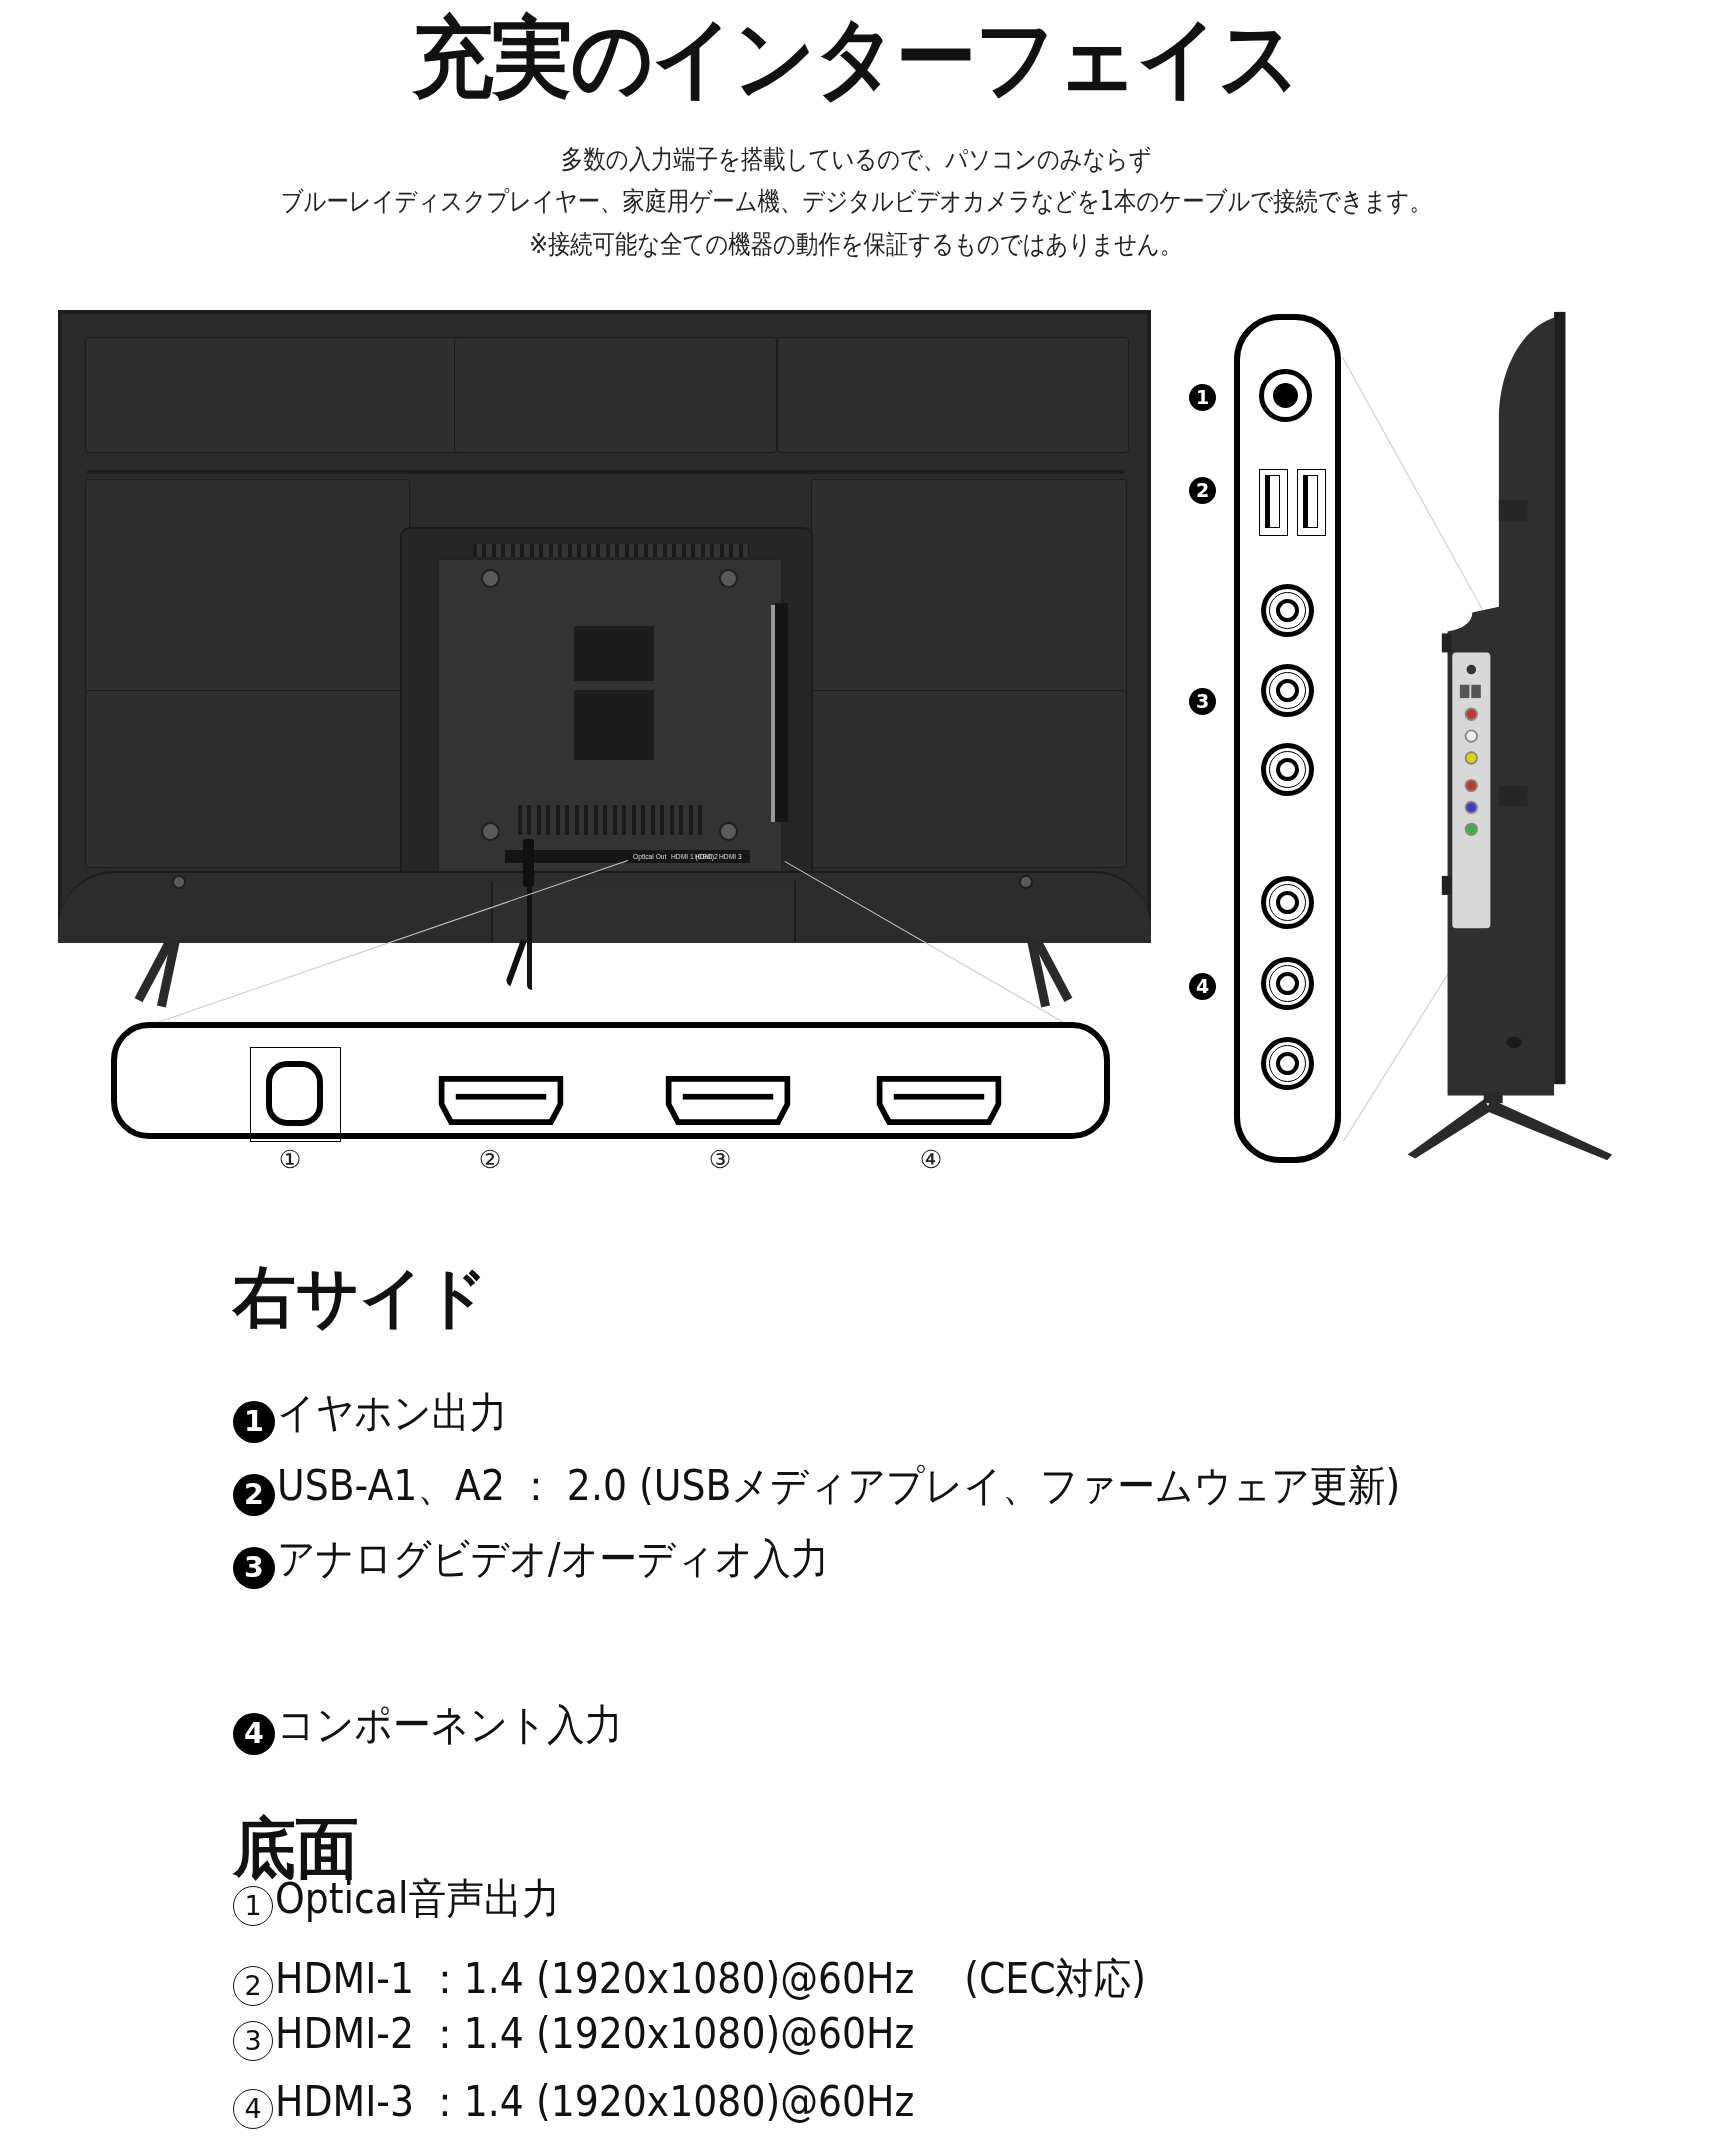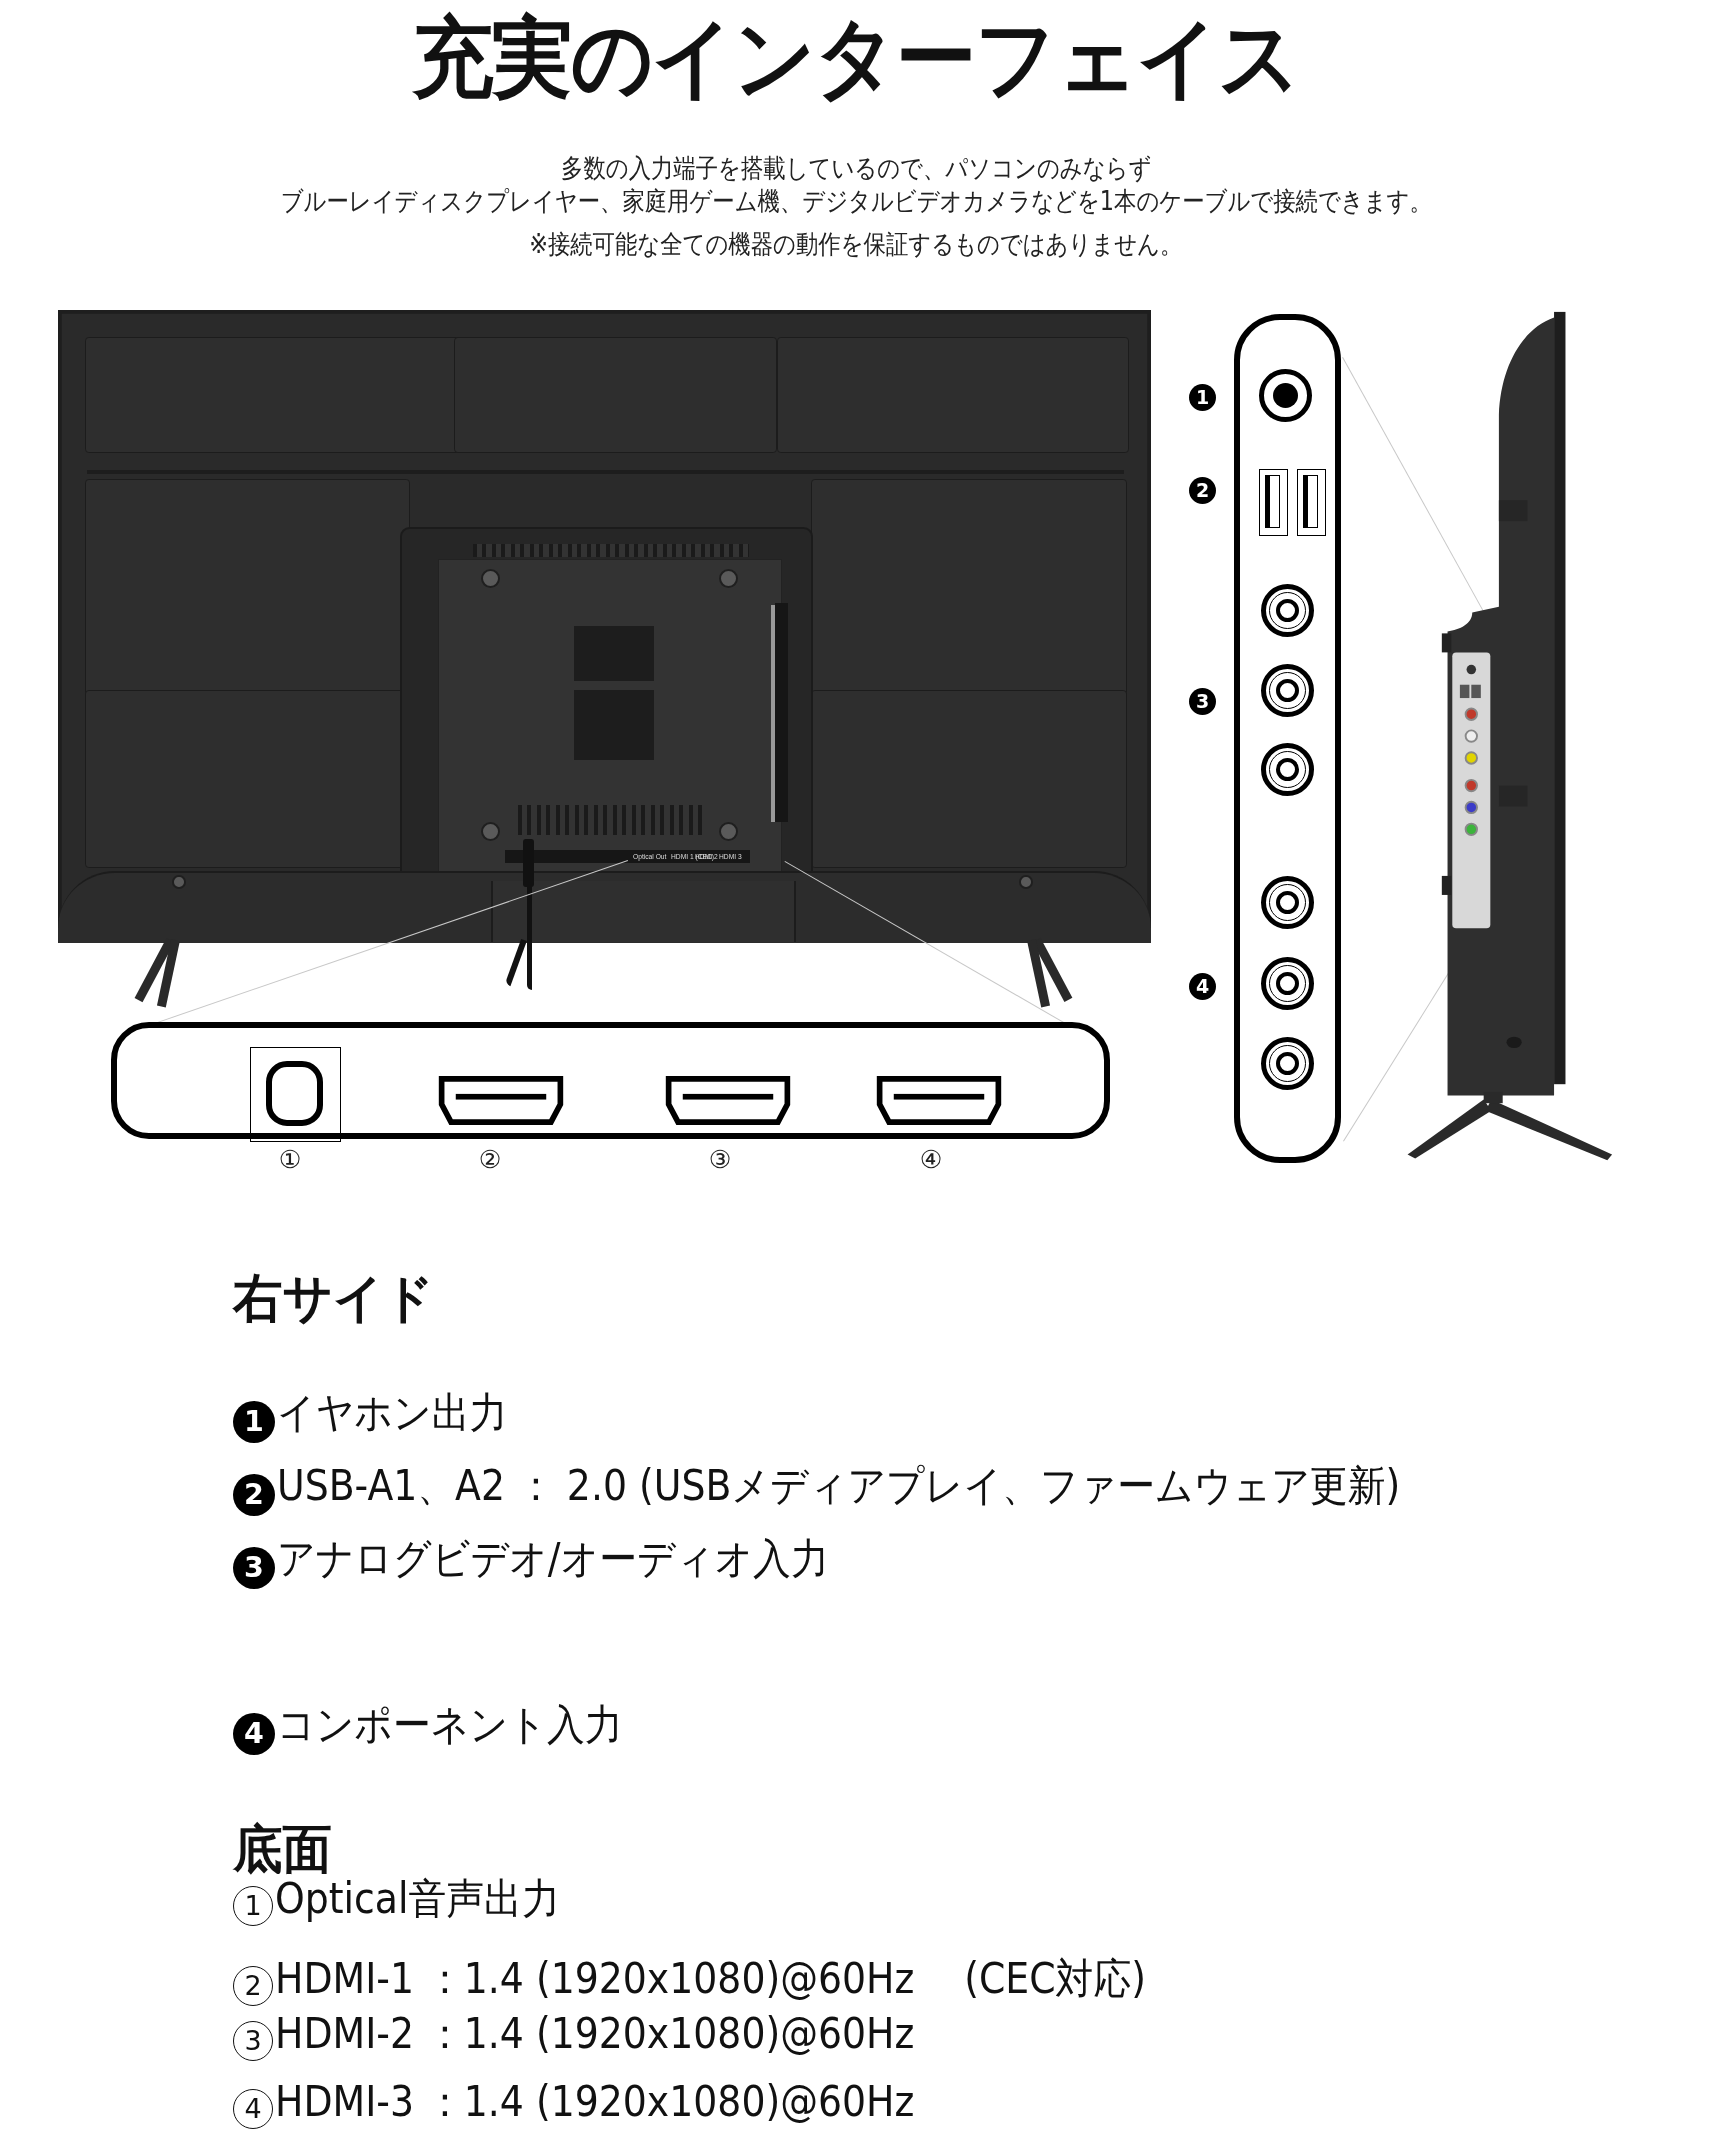--- a/index.html
+++ b/index.html
@@ -44,34 +44,34 @@
   .usb { position:absolute; top:149px; width:28.5px; height:67px; border:1.9px solid #000; box-sizing:border-box; }
   .usb i { position:absolute; left:4.8px; top:4.8px; width:15px; height:53px; border:1.9px solid #000; box-sizing:border-box;
            border-left-width:5.7px; }
   .badge { position:absolute; width:27px; height:27px; border-radius:50%; background:#000; color:#fff;
            font-size:19px; font-weight:bold; text-align:center; line-height:27px; }
 
   
   .sideview { left:1379px; top:310px; width:333px; height:856px; }
 
   
-  .h2 { left:233px; font-size:52px; font-weight:bold; line-height:76px; }
+  .h2 { left:233px; font-size:66px; font-weight:bold; line-height:76px; }
   .h2 span { display:inline-block; transform:scaleX(0.95); transform-origin:left; }
   .item { left:233px; font-size:42px; line-height:53px; color:#111; white-space:nowrap;margin-top:32px; }
   .item span.t { display:inline-block; transform:scaleX(0.9); transform-origin:left; }
   .num-badge { display:inline-block; width:42px; height:42px; border-radius:50%; background:#000; color:#fff; text-align:center;
                line-height:42px; font-size:28.5px; font-weight:bold; vertical-align:-3.8px; margin-right:1.9px; }
   .num-circle { display:inline-block; width:38px; height:38px; border-radius:50%; border:1.9px solid #111; text-align:center;
                 line-height:38px; font-size:27px; vertical-align:-1.9px; margin-right:1.9px; box-sizing:content-box; }
 </style>
 </head>
 <body>
 
 <div class="abs title"><span>充実のインターフェイス</span></div>
-<div class="abs sub" style="top:152px"><span>多数の入力端子を搭載しているので、パソコンのみならず</span></div>
+<div class="abs sub" style="top:143px"><span>多数の入力端子を搭載しているので、パソコンのみならず</span></div>
 <div class="abs sub" style="top:185px"><span>ブルーレイディスクプレイヤー、家庭用ゲーム機、デジタルビデオカメラなどを1本のケーブルで接続できます。</span></div>
 <div class="abs sub" style="top:228px"><span>※接続可能な全ての機器の動作を保証するものではありません。</span></div>
 
 <div class="abs tv">
 
   <div class="panel" style="left:27px;top:27px;width:380px;height:114px;"></div>
   <div class="panel" style="left:396px;top:27px;width:321px;height:114px;"></div>
   <div class="panel" style="left:719px;top:27px;width:350px;height:114px;"></div>
   <div style="position:absolute;left:28.5px;top:160px;width:1037px;height:3.8px;background:#1d1d1d;"></div>
 

